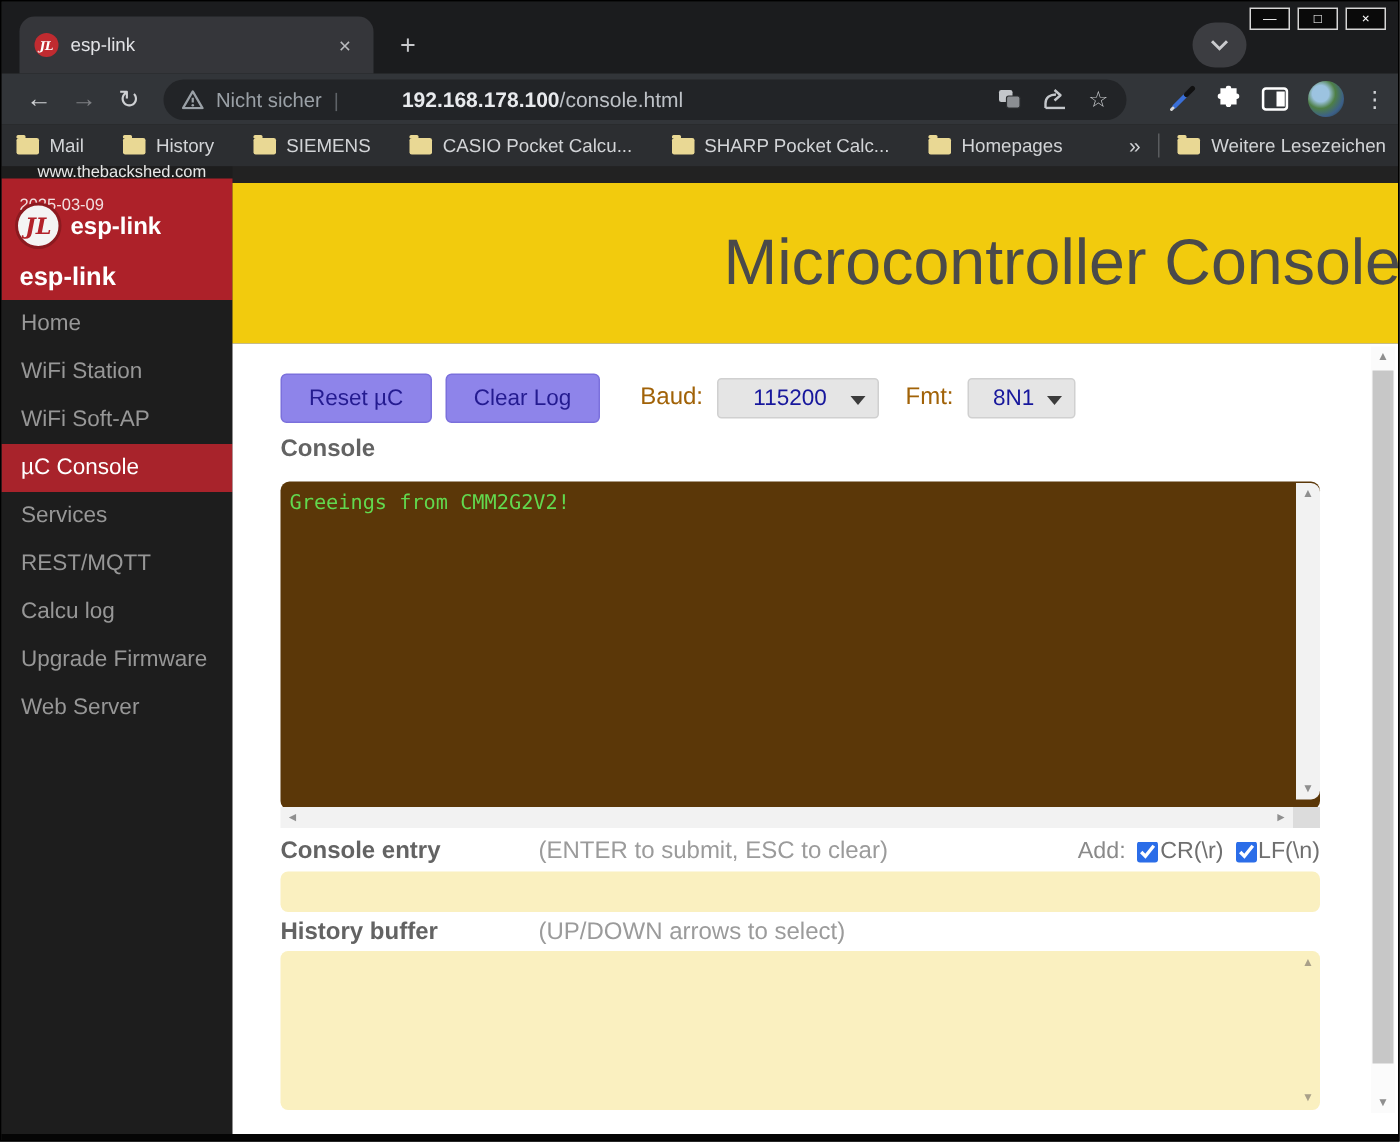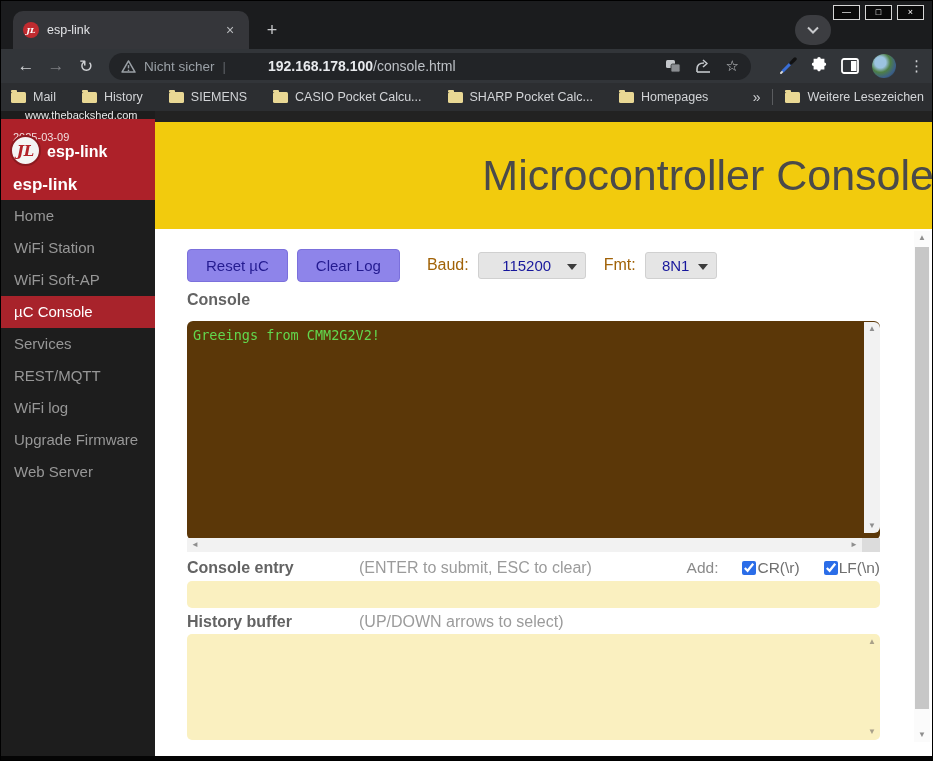--- a/index.html
+++ b/index.html
@@ -74,21 +74,21 @@
   .console-box { position:absolute; left:32px; top:92px; width:693px; height:219px; background:#5b3708; border-radius:6px; }
   .console-text { position:absolute; left:6px; top:6px; color:#62d84e; font-family:"DejaVu Sans Mono", monospace; font-size:13.5px; white-space:pre; }
   .vscroll { position:absolute; right:0; top:1px; width:16px; height:211px; background:#f2f2f2; border-radius:0 6px 6px 0; }
   .sb-arrow { position:absolute; left:0; width:16px; height:14px; color:#8f8f8f; font-size:8px; text-align:center; line-height:14px; }
   .hscroll { position:absolute; left:32px; top:309px; width:675px; height:14px; background:#f2f2f2; }
   .hscroll .sb-arrow { height:14px; }
   .scroll-corner { position:absolute; left:707px; top:309px; width:18px; height:14px; background:#dcdcdc; }
 
   .entry-row { position:absolute; left:32px; top:330px; width:693px; display:flex; align-items:center; }
   .label-col { width:172px; }
-  .add-cluster { margin-left:auto; display:flex; align-items:flex-start; gap:24px; color:#8a8a8a; font-size:15.5px; }
+  .add-cluster { margin-left:auto; display:flex; align-items:flex-start; gap:8px; color:#8a8a8a; font-size:15.5px; }
   .cb-wrap { display:flex; align-items:center; color:#6f6f6f; font-size:15.5px; }
   .cb-wrap input { width:14px; height:14px; accent-color:#2b6de8; margin-right:1px; }
   .entry-input { position:absolute; left:32px; top:352px; width:693px; height:27px; background:#faf0c0; border:none; border-radius:5px; padding:0 8px; font-size:14px; outline:none; }
   .history-row { position:absolute; left:32px; top:384px; width:693px; display:flex; align-items:center; }
   .history-box { position:absolute; left:32px; top:405px; width:693px; height:106px; background:#faf0c0; border-radius:5px; }
   .history-box .vscroll { height:104px; background:transparent; }
   .history-box .sb-arrow { color:#a9a089; }
 
   .main-scrollbar { position:absolute; left:759px; top:2px; width:16px; height:511px; background:#fbfbfb; }
   .main-scrollbar .thumb { position:absolute; left:1px; top:16px; width:14px; height:462px; background:#c7c7c7; }
@@ -207,21 +207,21 @@
         <div class="side-brand">esp-link</div>
         <div class="side-heading">esp-link</div>
       </div>
       <div class="menu">
         <div class="menu-item">Home</div>
         <div class="menu-item">WiFi Station</div>
         <div class="menu-item">WiFi Soft-AP</div>
         <div class="menu-item active">µC Console</div>
         <div class="menu-item">Services</div>
         <div class="menu-item">REST/MQTT</div>
-        <div class="menu-item">WiFi log</div>
+        <div class="menu-item">Calcu log</div>
         <div class="menu-item">Upgrade Firmware</div>
         <div class="menu-item">Web Server</div>
       </div>
     </div>
 
     <div class="main-header">
       <div class="main-title">Microcontroller Console</div>
     </div>
 
     <div class="content">

